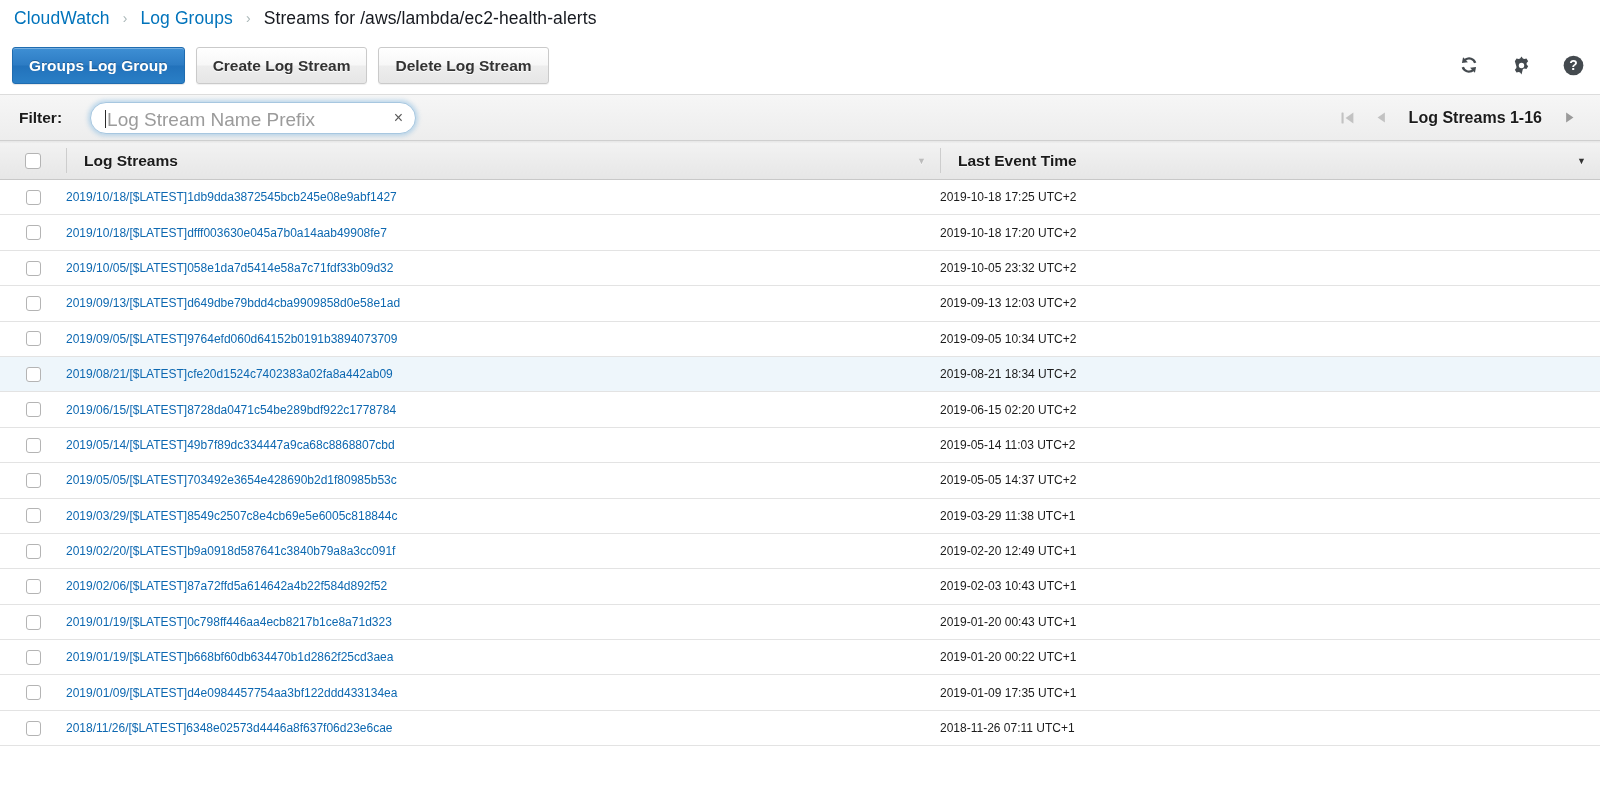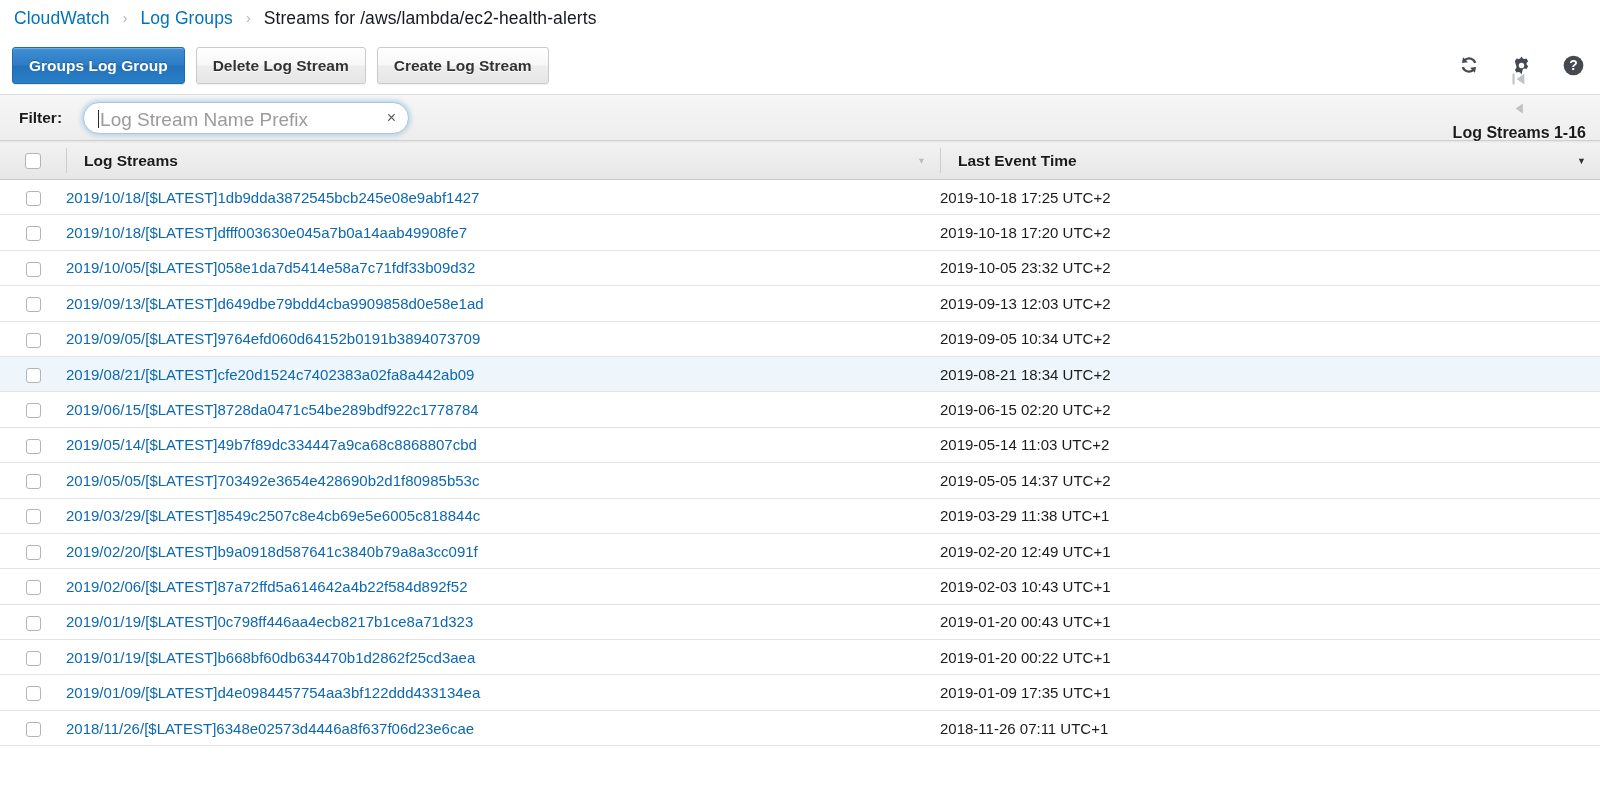--- a/index.html
+++ b/index.html
@@ -97,21 +97,21 @@
     border-bottom: 1px solid #cfcfcf;
     display: flex;
     align-items: center;
     padding: 0 14px 0 14px;
     position: relative;
   }
   .filter-label {
     font-size: 15.5px;
     font-weight: bold;
     color: #1b1b1b;
-    margin-right: 21px;
+    margin-right: 28px;
     margin-left: 5px;
     text-shadow: 0 1px 0 rgba(255,255,255,0.7);
   }
   .filter-field {
     position: relative;
     width: 326px;
     height: 32px;
     background: #ffffff;
     border: 1px solid #a7c7e0;
     border-radius: 17px;
@@ -147,25 +147,24 @@
     transform: translateY(-50%);
     font-size: 16px;
     color: #5a5a5a;
     cursor: pointer;
     line-height: 1;
     user-select: none;
   }
 
   .pager {
     position: absolute;
-    right: 4px;
+    right: 14px;
     display: flex;
     align-items: center;
     gap: 0;
-    flex-direction: column;
   }
   .pg-btn {
     width: 34px; height: 30px;
     display: flex; align-items: center; justify-content: center;
     cursor: default;
     color: #c2c2c2;
   }
   .pg-btn.enabled { color: #9a9a9a; cursor: pointer; }
   .pg-label {
     font-size: 16px;
@@ -209,21 +208,21 @@
     transform: translateY(-50%);
     font-size: 9px;
     line-height: 1;
   }
   .caret-dim { color: #bcbcbc; }
   .caret-active { color: #333333; }
 
   .tbl tbody tr { height: 35.4px; }
   .tbl tbody tr td {
     border-bottom: 1px solid #e3e3e3;
-    font-size: 15px;
+    font-size: 12px;
     padding: 0;
     vertical-align: middle;
   }
   .tbl tbody tr.highlight td { background: #eef6fb; }
   .cell-check { text-align: center; }
   .cell-name { padding-left: 18px; }
   .cell-time {
     padding-left: 10px;
     color: #1b1b1b;
     white-space: nowrap;
@@ -254,22 +253,22 @@
   <div class="breadcrumb">
     <a class="crumb-link">CloudWatch</a>
     <span class="crumb-sep">›</span>
     <a class="crumb-link">Log Groups</a>
     <span class="crumb-sep">›</span>
     <span class="crumb-current">Streams for /aws/lambda/ec2-health-alerts</span>
   </div>
 
   <div class="toolbar">
     <span class="btn btn-primary">Groups Log Group</span>
+    <span class="btn btn-secondary">Create Log Stream</span>
     <span class="btn btn-secondary">Delete Log Stream</span>
-    <span class="btn btn-secondary">Create Log Stream</span>
 
     <div class="toolbar-icons">
       <span class="ticon">
         <svg width="22" height="22" viewBox="0 0 24 24" fill="currentColor" aria-hidden="true">
           <path d="M7.2 5.3 A8.2 8.2 0 0 1 20 9.4 l-2.5.7 A5.7 5.7 0 0 0 8.8 7.1 l2.1 1.9 -6.6 .9 1.2-6.3 z"></path>
           <path d="M16.8 18.7 A8.2 8.2 0 0 1 4 14.6 l2.5-.7 A5.7 5.7 0 0 0 15.2 16.9 l-2.1-1.9 6.6-.9 -1.2 6.3 z"></path>
         </svg>
       </span>
       <span class="ticon">
         <svg width="21" height="21" viewBox="0 0 24 24" fill="currentColor" aria-hidden="true">

